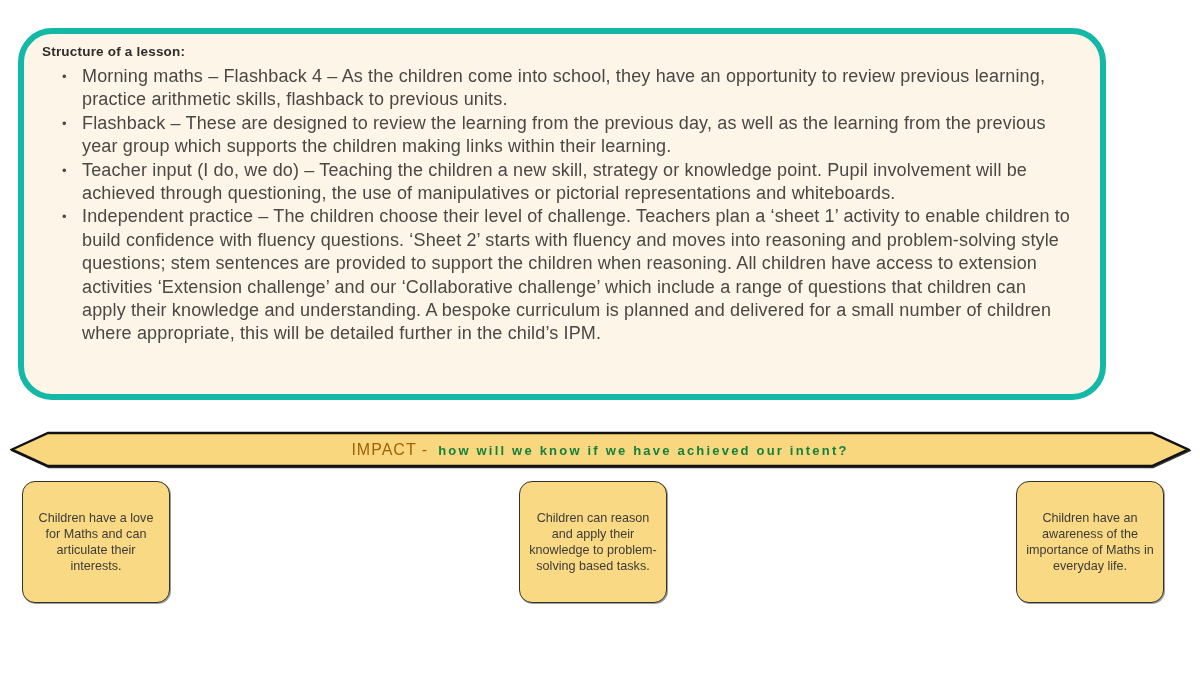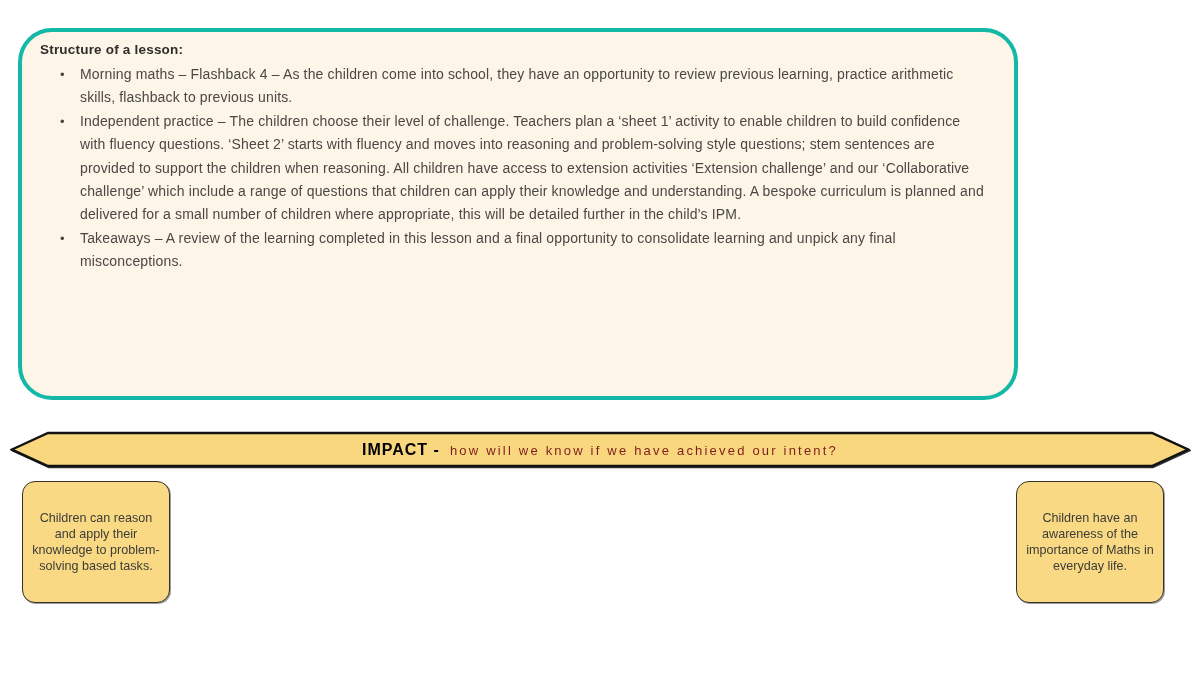--- a/index.html
+++ b/index.html
@@ -9,38 +9,38 @@
     font-family: "Liberation Sans", "DejaVu Sans", sans-serif;
     color: #3f3e3c;
     overflow: hidden;
   }
   .page { position: relative; width: 1200px; height: 675px; }
 
   
   .structure-panel {
     position: absolute;
     left: 18px; top: 28px;
-    width: 1000px; min-height: 372px;
+    width: 1088px; min-height: 372px;
     background: #fdf5e7;
-    border: 4px solid #14b8a6;
+    border: 6px solid #14b8a6;
     border-radius: 34px;
     padding: 10px 26px 16px 18px;
   }
   .structure-title {
     font-size: 13.5px;
     font-weight: bold;
     color: #2e2d2b;
     letter-spacing: 0.2px;
     margin-bottom: 6px;
   }
   .bullet-list { list-style: none; }
   .bullet-list li {
     position: relative;
     padding-left: 40px;
-    font-size: 14px;
+    font-size: 18px;
     line-height: 23.4px;
     color: #4a4845;
     letter-spacing: 0.15px;
   }
   .bullet-list li::before {
     content: "\2022";
     position: absolute;
     left: 20px; top: 0;
     font-size: 13px;
     color: #4a4845;
@@ -58,29 +58,30 @@
     filter: drop-shadow(1px 1.5px 0 rgba(20,20,20,0.85));
   }
   .impact-text {
     position: absolute; inset: 0;
     display: flex; align-items: center; justify-content: center;
     gap: 10px;
     z-index: 1;
   }
   .impact-label {
     font-size: 16px;
-    font-weight: bold;
-    color: #000000;
+    font-weight: normal;
+    color: #a16207;
     letter-spacing: 1px;
   }
   .impact-question {
     font-size: 13px;
-    color: #7f1d1d;
+    color: #15803d;
     letter-spacing: 2.2px;
     padding-top: 1px;
+    font-weight: bold;
   }
 
   
   .cards-row {
     position: absolute;
     left: 22px; top: 481px;
     width: 1142px;
     display: flex;
     justify-content: space-between;
   }
@@ -102,37 +103,41 @@
 </style>
 </head>
 <body>
 
 <div class="page">
 
   <div class="structure-panel">
     <div class="structure-title">Structure of a lesson:</div>
     <ul class="bullet-list">
       <li>Morning maths – Flashback 4 – As the children come into school, they have an opportunity to review previous learning, practice arithmetic skills, flashback to previous units.</li>
+      <li>Flashback – These are designed to review the learning from the previous day, as well as the learning from the previous year group which supports the children making links within their learning.</li>
+      <li>Teacher input (I do, we do) – Teaching the children a new skill, strategy or knowledge point. Pupil involvement will be achieved through questioning, the use of manipulatives or pictorial representations and whiteboards.</li>
       <li>Independent practice – The children choose their level of challenge. Teachers plan a ‘sheet 1’ activity to enable children to build confidence with fluency questions. ‘Sheet 2’ starts with fluency and moves into reasoning and problem-solving style questions; stem sentences are provided to support the children when reasoning. All children have access to extension activities ‘Extension challenge’ and our ‘Collaborative challenge’ which include a range of questions that children can apply their knowledge and understanding. A bespoke curriculum is planned and delivered for a small number of children where appropriate, this will be detailed further in the child’s IPM.</li>
-      <li>Takeaways – A review of the learning completed in this lesson and a final opportunity to consolidate learning and unpick any final misconceptions.</li>
     </ul>
   </div>
 
   <div class="impact-banner">
     <svg viewBox="0 0 1180 37" preserveAspectRatio="none">
       <polygon points="2,18.5 38,2 1142,2 1178,18.5 1142,35 38,35" fill="#f9d77e" stroke="#121212" stroke-width="2.4"></polygon>
     </svg>
     <div class="impact-text">
       <span class="impact-label">IMPACT -</span>
       <span class="impact-question">how will we know if we have achieved our intent?</span>
     </div>
   </div>
 
   <div class="cards-row">
     <div class="impact-card">
+      <div class="card-text">Children have a love for Maths and can articulate their interests.</div>
+    </div>
+    <div class="impact-card">
       <div class="card-text">Children can reason and apply their knowledge to problem-solving based tasks.</div>
     </div>
     <div class="impact-card">
       <div class="card-text">Children have an awareness of the importance of Maths in everyday life.</div>
     </div>
   </div>
 
 </div>
 
 </body></html>

